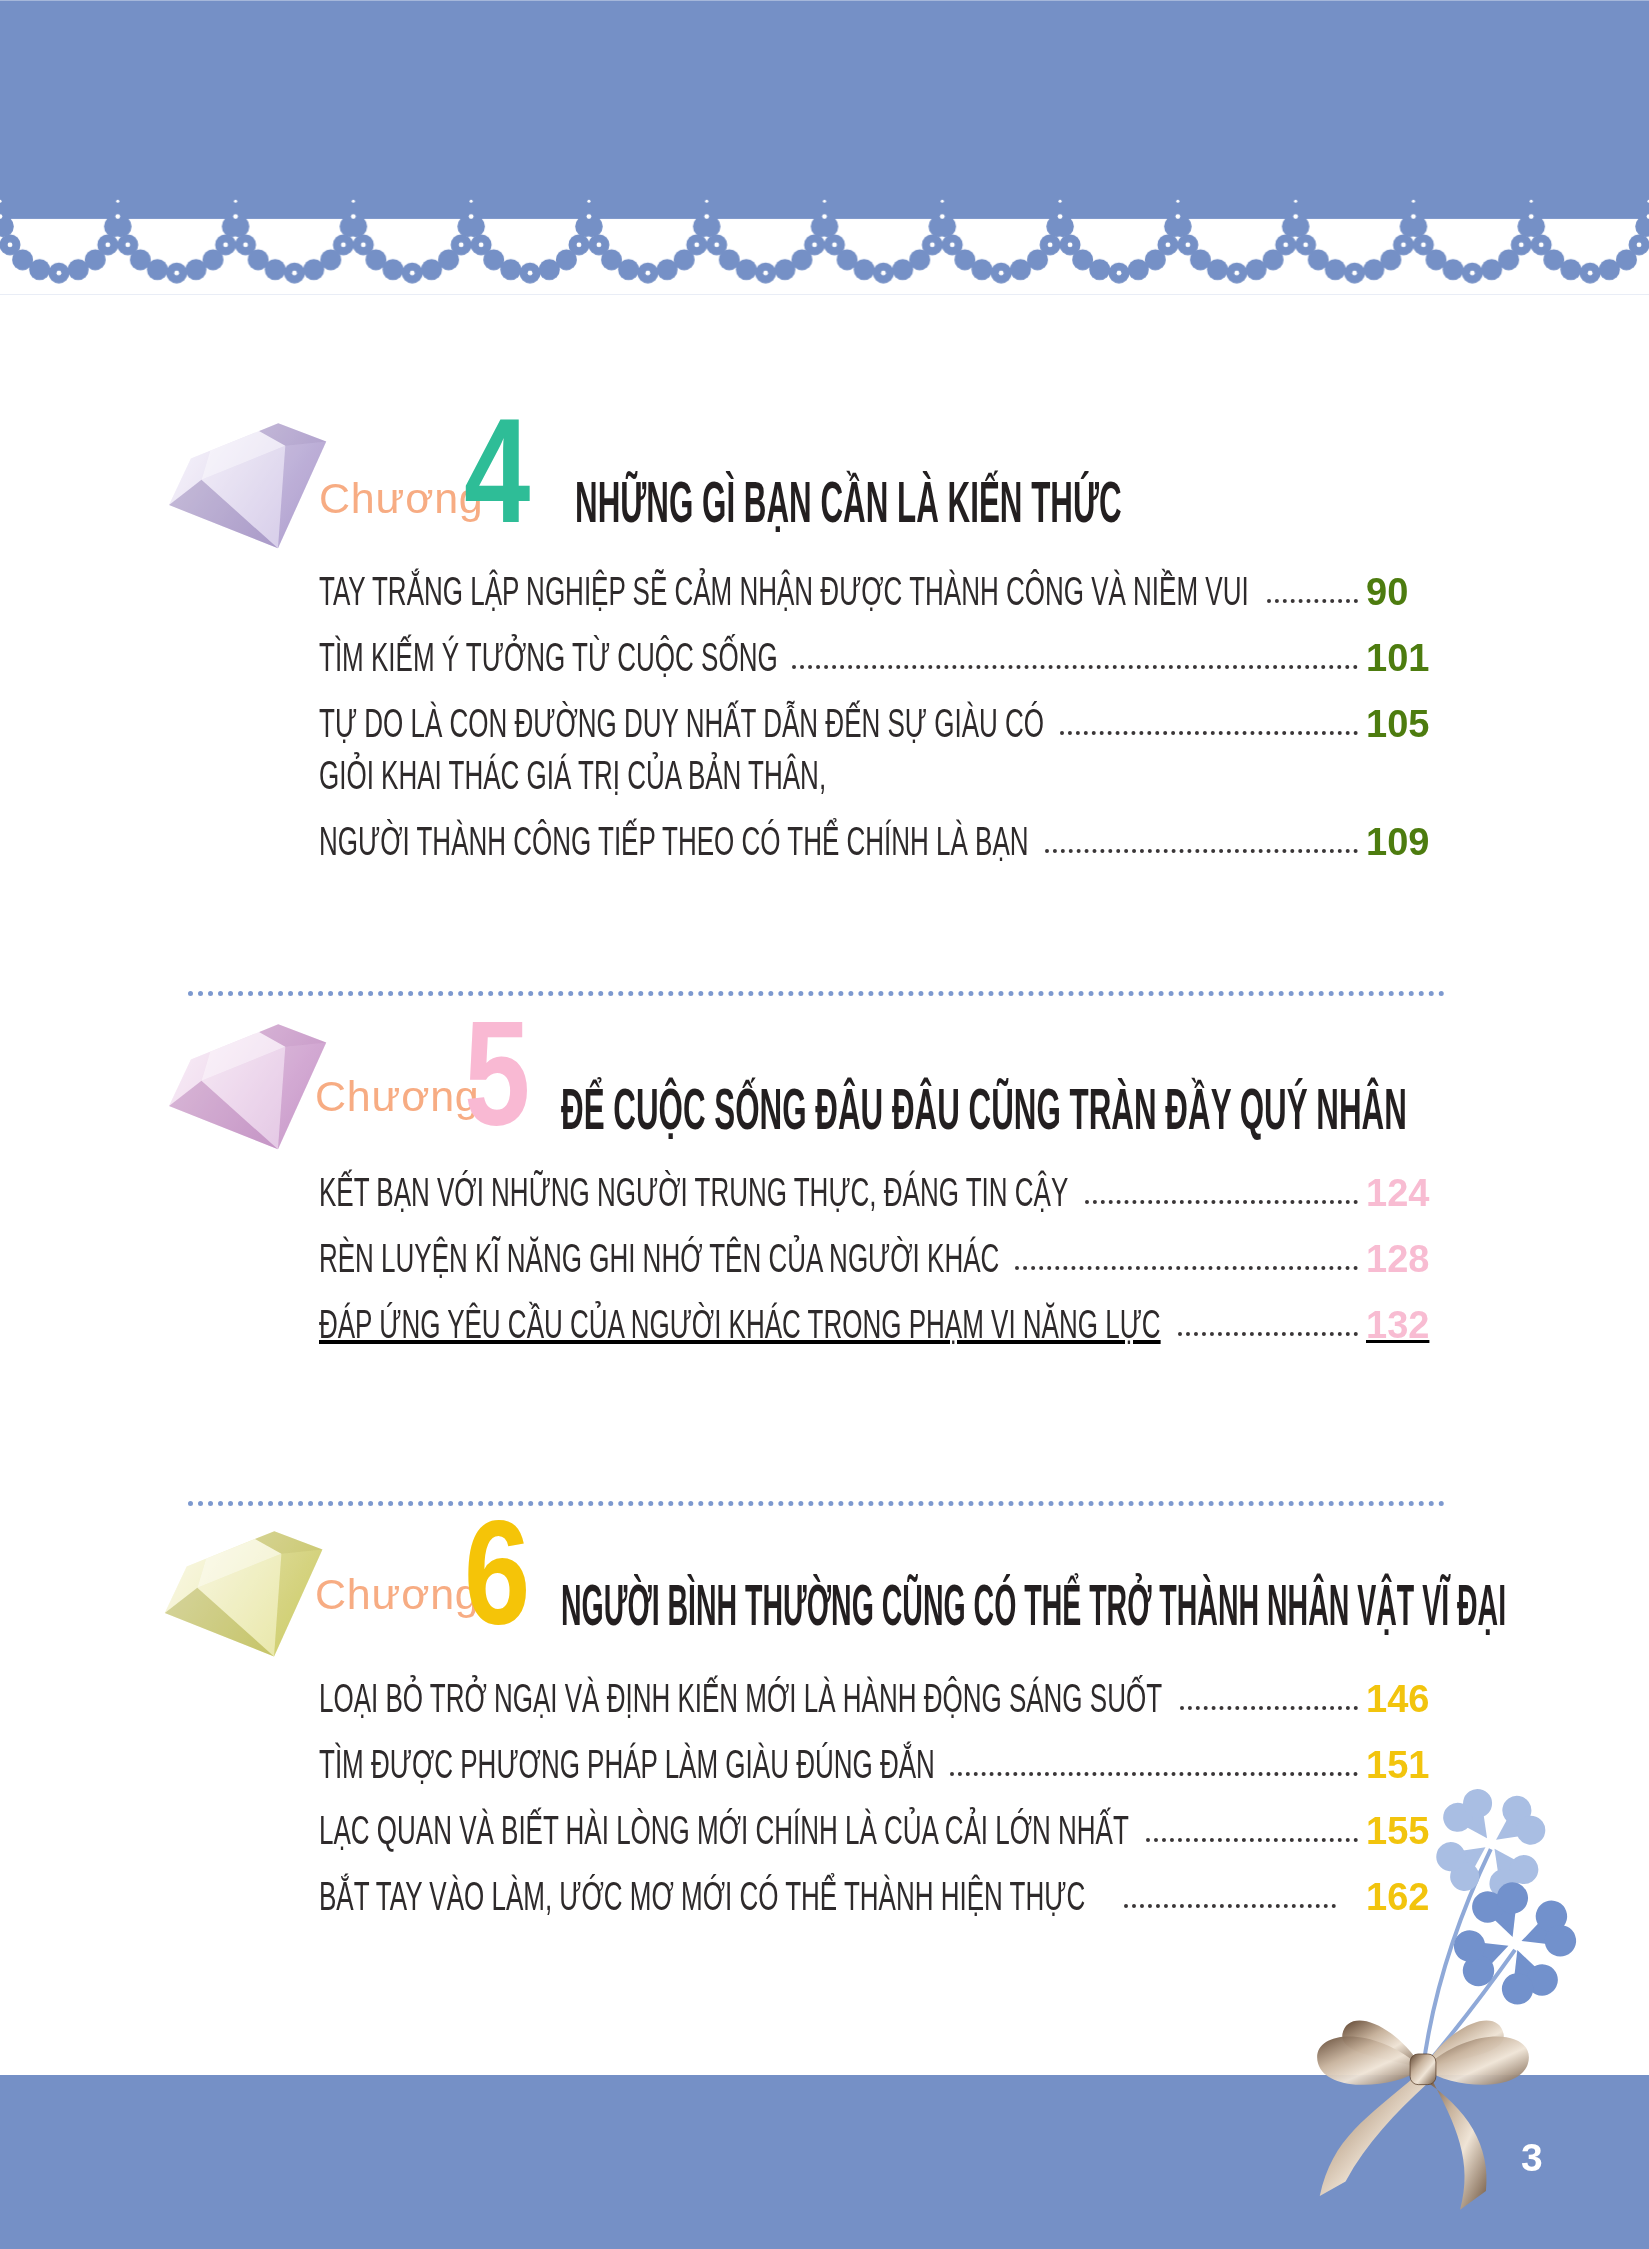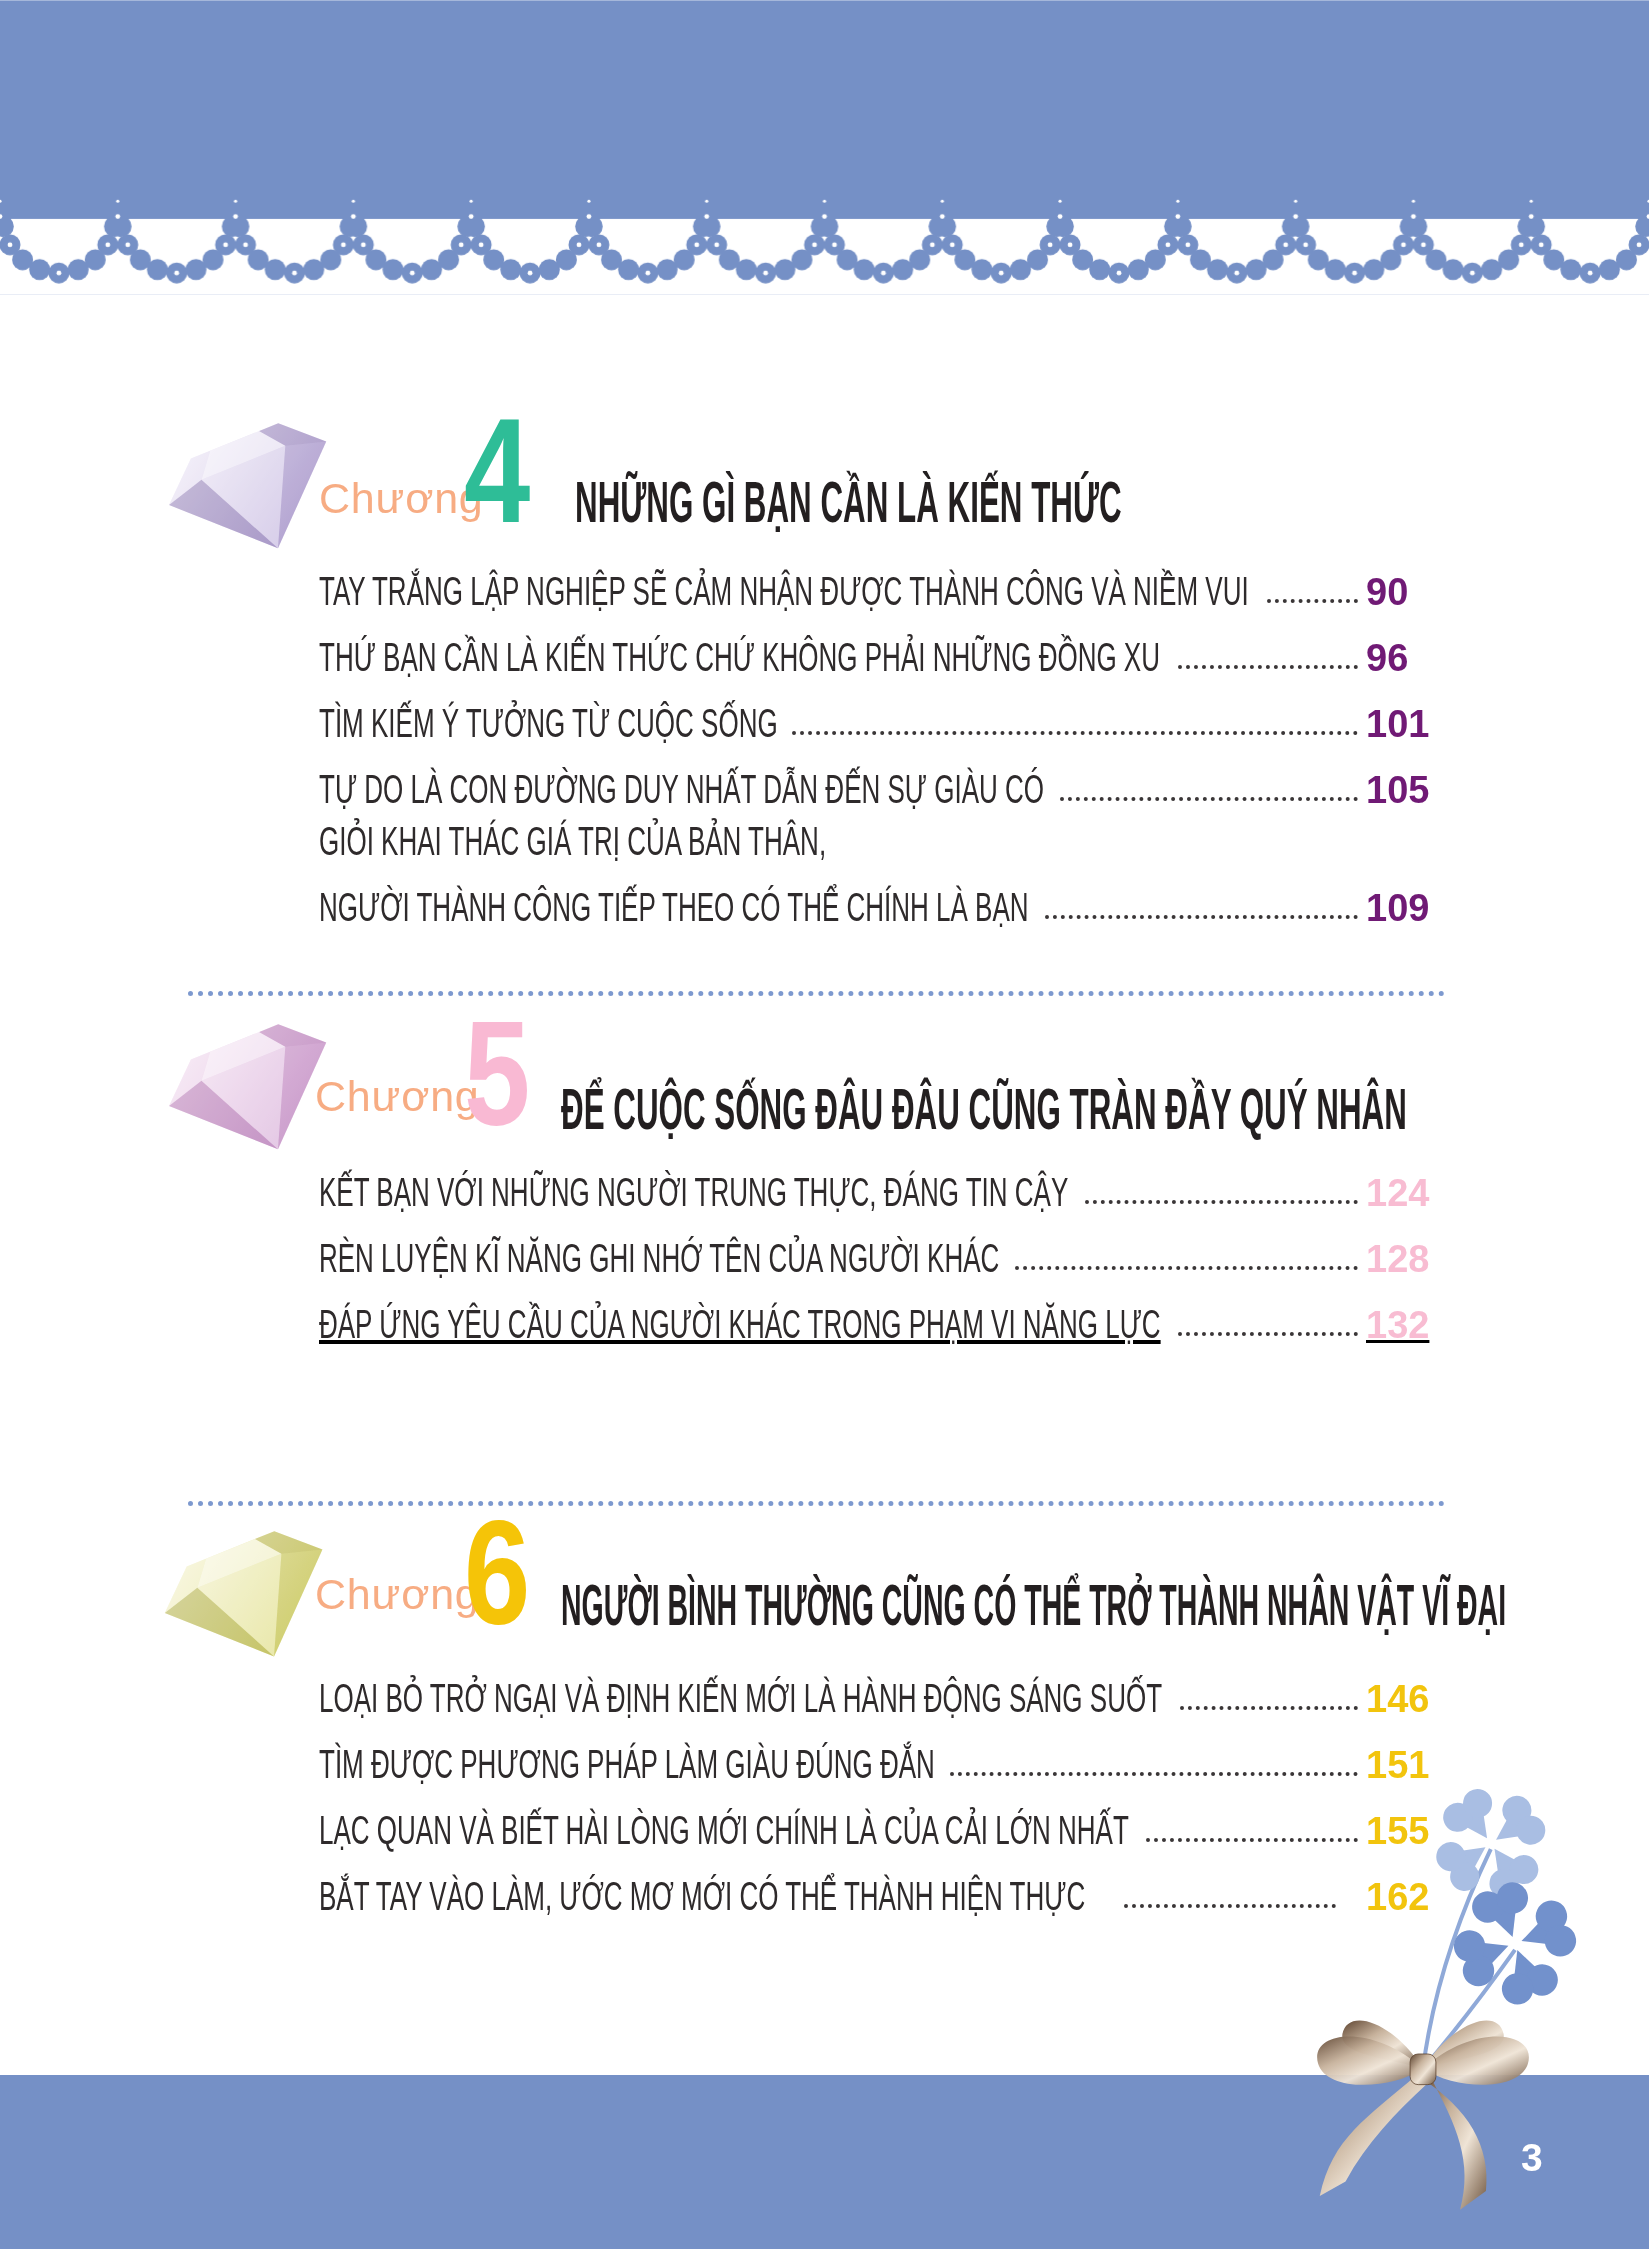--- a/index.html
+++ b/index.html
@@ -16,21 +16,21 @@
   .chnum{font-size:149px;line-height:1;font-weight:bold;white-space:nowrap;}
   .chnum.c4{color:#2EBD97;} .chnum.c5{color:#F9B9D3;} .chnum.c6{color:#F5C408;}
   .chtitle{font-size:57px;line-height:1.05;font-weight:bold;color:#231F20;white-space:nowrap;}
 
   
   .entries{display:flex;flex-direction:column;}
   .row{display:flex;align-items:flex-end;width:1140px;}
   .row .t{font-size:40px;line-height:1;color:#2E2A2B;white-space:nowrap;letter-spacing:0;}
   .row .lead{flex:1 1 auto;border-bottom:4px dotted #3a3637;margin:0 8px 8px 9.7px;min-width:16px;}
   .row .pg{flex:0 0 93px;width:93px;font-size:38px;line-height:1;font-weight:bold;white-space:nowrap;}
-  .pg.c4{color:#701a75;} .pg.c5{color:#F8BCD2;} .pg.c6{color:#F2C40D;}
+  .pg.c4{color:#4d7c0f;} .pg.c5{color:#F8BCD2;} .pg.c6{color:#F2C40D;}
 
   .divider{border-top:5.7px dotted #7D99CF;height:0;width:1257px;left:188px;}
 
   .cx{display:inline-block;white-space:nowrap;}
 
   #pagenum{color:#ffffff;font-size:39px;font-weight:bold;line-height:1;}
 </style>
 </head>
 <body>
 
@@ -91,25 +91,20 @@
   <span class="abs chnum c4 cx" style="left: 464px; top: 396px; transform: scaleX(0.8); transform-origin: left bottom; width: 67px;">4</span>
   <span class="abs chtitle cx" style="left: 575px; top: 473px; transform: scaleX(0.55); transform-origin: left bottom; width: 542px;">NHỮNG GÌ BẠN CẦN LÀ KIẾN THỨC</span>
 
   <div class="abs entries" style="left:319px;top:549px;">
     <div class="row" style="height:62px;">
       <span class="t cx" style="transform: scaleX(0.65); transform-origin: left bottom; width: 938px;">TAY TRẮNG LẬP NGHIỆP SẼ CẢM NHẬN ĐƯỢC THÀNH CÔNG VÀ NIỀM VUI</span>
       <span class="lead"></span>
       <span class="pg c4">90</span>
     </div>
     <div class="row" style="height:66px;">
-      <span class="t cx" style="transform: scaleX(0.65); transform-origin: left bottom; width: 849px;">THỨ BẠN CẦN LÀ KIẾN THỨC CHỨ KHÔNG PHẢI NHỮNG ĐỒNG XU</span>
-      <span class="lead"></span>
-      <span class="pg c4">96</span>
-    </div>
-    <div class="row" style="height:66px;">
       <span class="t cx" style="transform: scaleX(0.65); transform-origin: left bottom; width: 463px;">TÌM KIẾM Ý TƯỞNG TỪ CUỘC SỐNG</span>
       <span class="lead"></span>
       <span class="pg c4">101</span>
     </div>
     <div class="row" style="height:66px;">
       <span class="t cx" style="transform: scaleX(0.65); transform-origin: left bottom; width: 731px;">TỰ DO LÀ CON ĐƯỜNG DUY NHẤT DẪN ĐẾN SỰ GIÀU CÓ</span>
       <span class="lead"></span>
       <span class="pg c4">105</span>
     </div>
     <div class="row noline" style="height:52px;">

